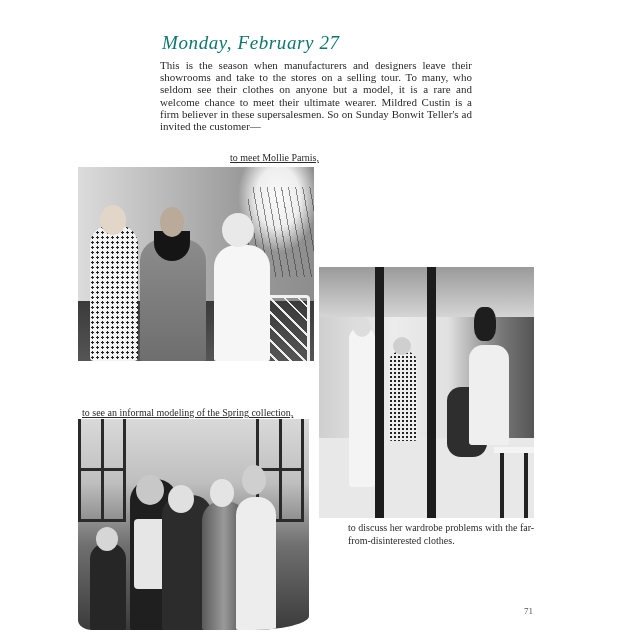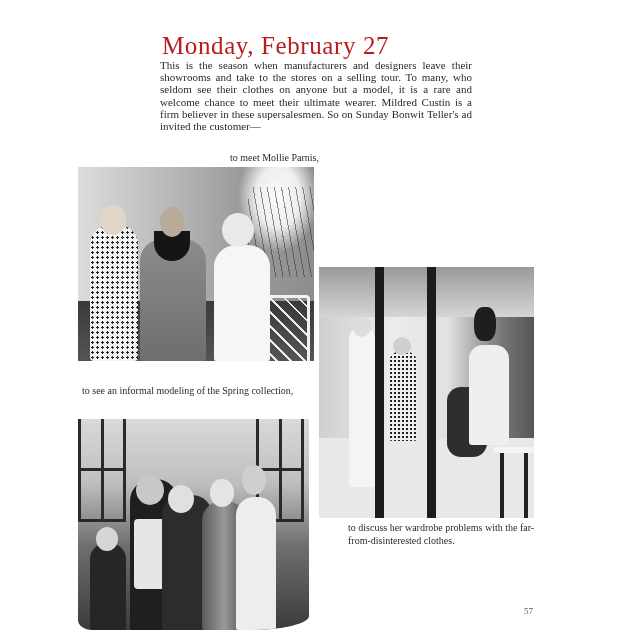--- a/index.html
+++ b/index.html
@@ -1,24 +1,24 @@
 <!DOCTYPE html>
 <html><head>
 <meta charset="utf-8">
 <style>
   html, body { margin:0; padding:0; }
   body { width:640px; height:640px; background:#ffffff; position:relative; overflow:hidden;
          font-family:"Liberation Serif","DejaVu Serif",serif; color:#222; }
-  .heading { position:absolute; left:162px; top:32px; font-size:25px; 
-             letter-spacing:0.6px; color:#b91c1c; }
+  .heading { position:absolute; left:162px; top:32px; font-size:19px; font-style:italic;
+             letter-spacing:0.6px; color:#0f766e; }
   .intro { position:absolute; left:160px; top:59px; width:312px; font-size:11px; line-height:12.2px;
            text-align:justify; color:#2a2a2a; }
   .caption { position:absolute; font-size:10px; color:#2a2a2a; white-space:nowrap; }
-  .cap1 { left:230px; top:152px; }
-  .cap2 { left:82px; top:385px; }
+  .cap1 { left:230px; top:152px;text-decoration:underline; }
+  .cap2 { left:82px; top:407px;text-decoration:underline; }
   .cap3 { left:348px; top:521px; line-height:13px; white-space:normal; width:200px; }
   .pagenum { position:absolute; left:524px; top:606px; font-size:9px; color:#555; }
 
   .photo { position:absolute; overflow:hidden; background:#8a8a8a; }
   
   .p1 { left:78px; top:167px; width:236px; height:194px;
         background: radial-gradient(ellipse 40px 55px at 200px 30px, #fafafa 0%, #eee 55%, rgba(200,200,200,0) 100%),
                     linear-gradient(90deg, #dcdcdc 0%, #b7b7b7 40%, #9a9a9a 70%, #8d8d8d 100%); }
   .p1 .floor { position:absolute; left:0; bottom:0; width:100%; height:60px; background:linear-gradient(#3a3a3a,#555); }
   .fig { position:absolute; }
@@ -117,13 +117,13 @@
   <div class="fig ckh"></div>
   <div class="fig dark"></div>
   <div class="fig wd"></div>
   <div class="fig wdh"></div>
   <div class="fig table"></div>
   <div class="pillar pl1"></div>
   <div class="pillar pl2"></div>
 </div>
 
 <div class="caption cap3">to discuss her wardrobe problems with the far-from-disinterested clothes.</div>
-<div class="pagenum">57</div>
+<div class="pagenum">71</div>
 
 </body></html>

